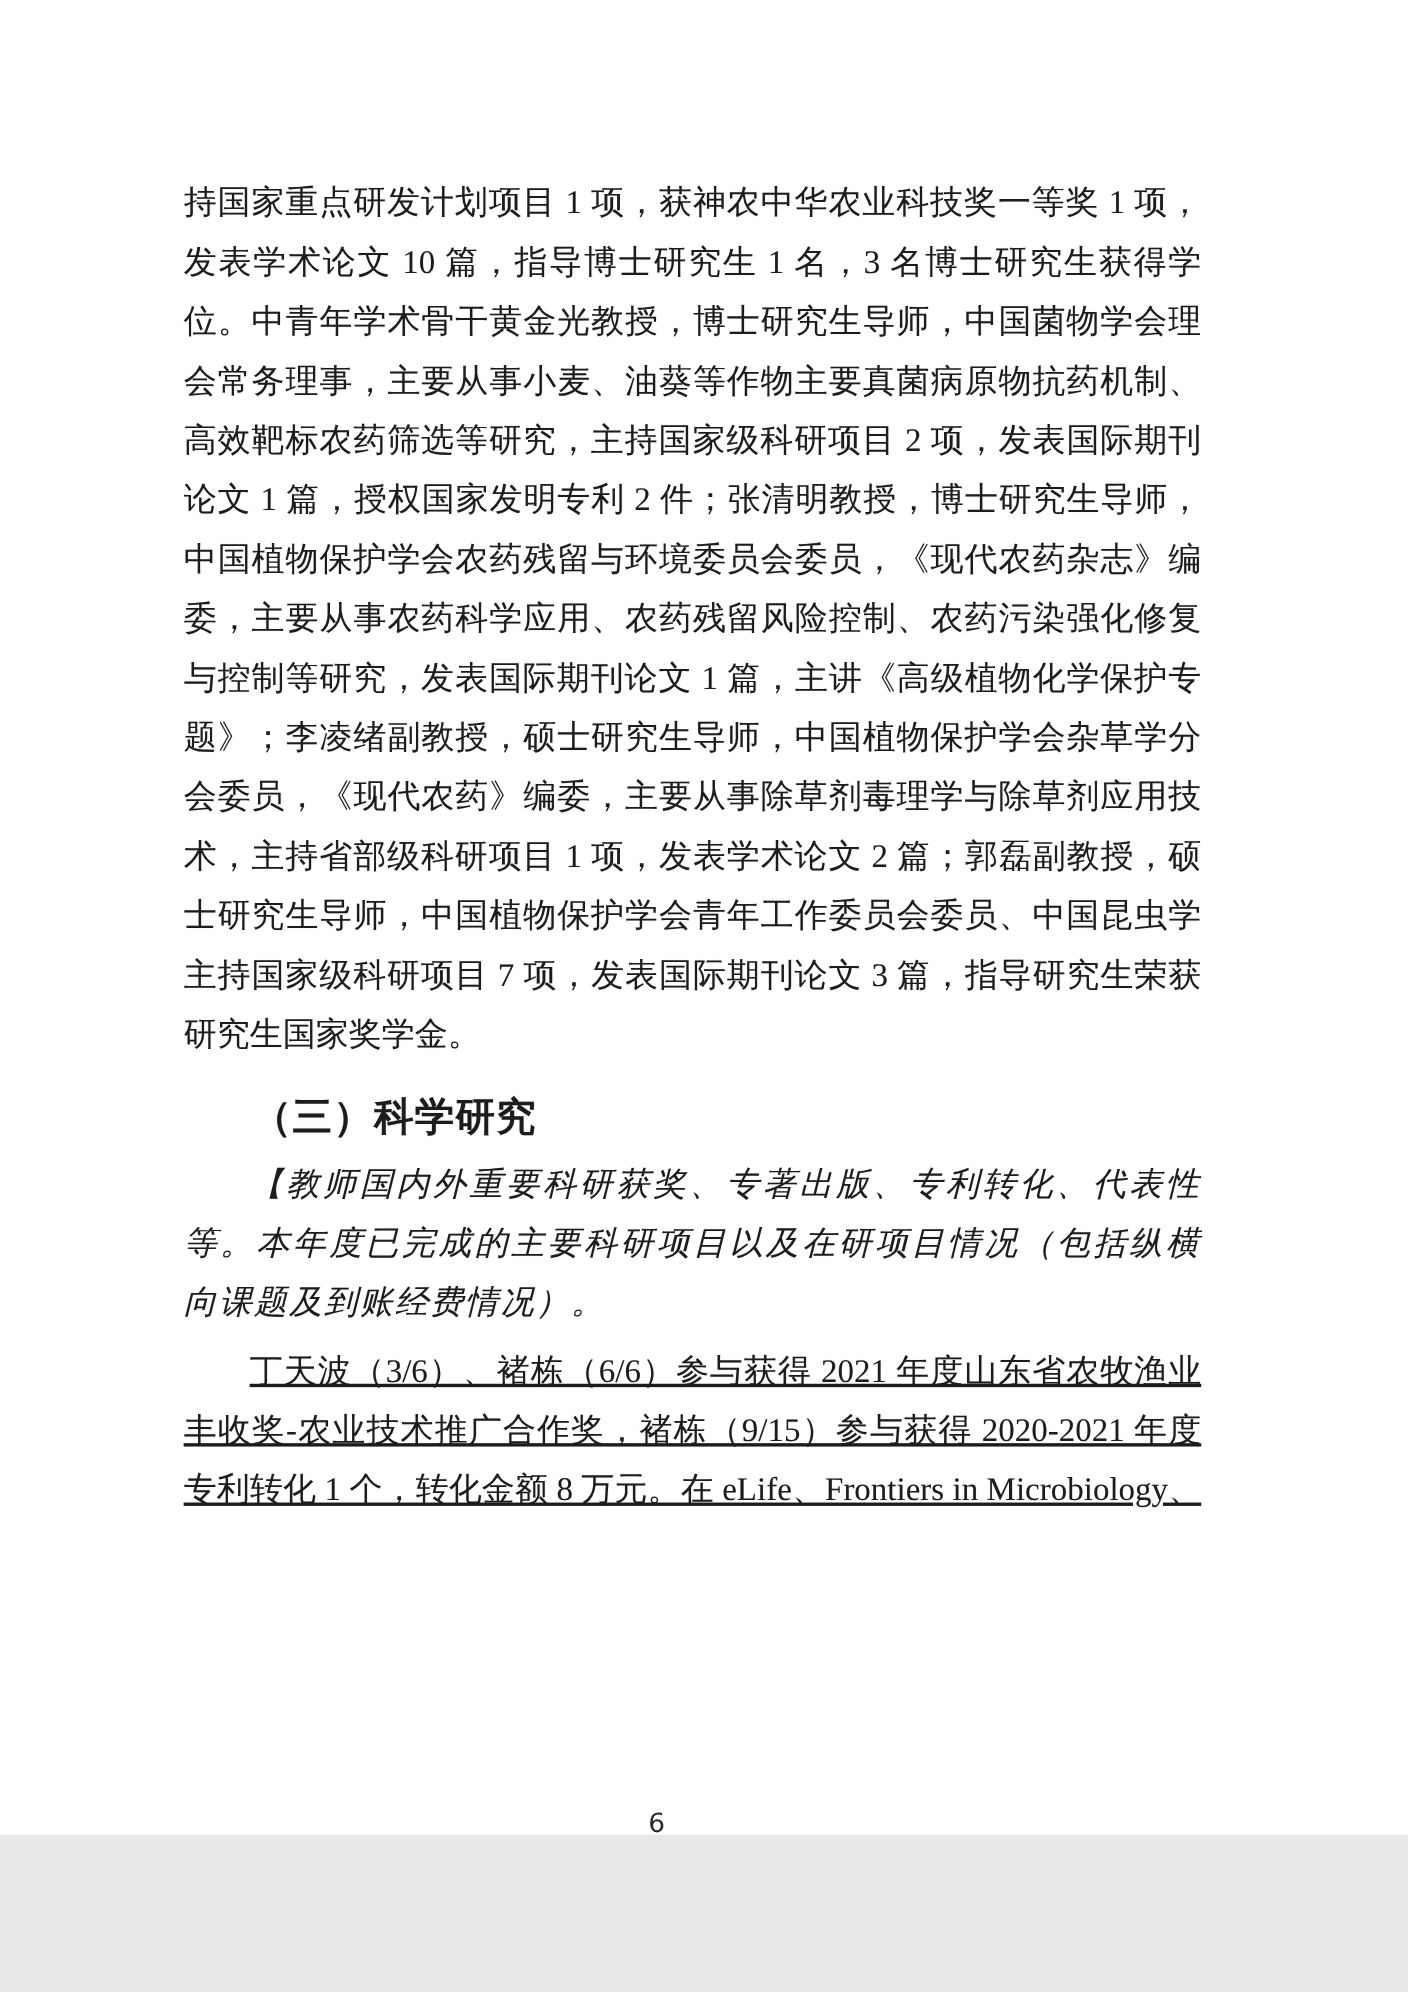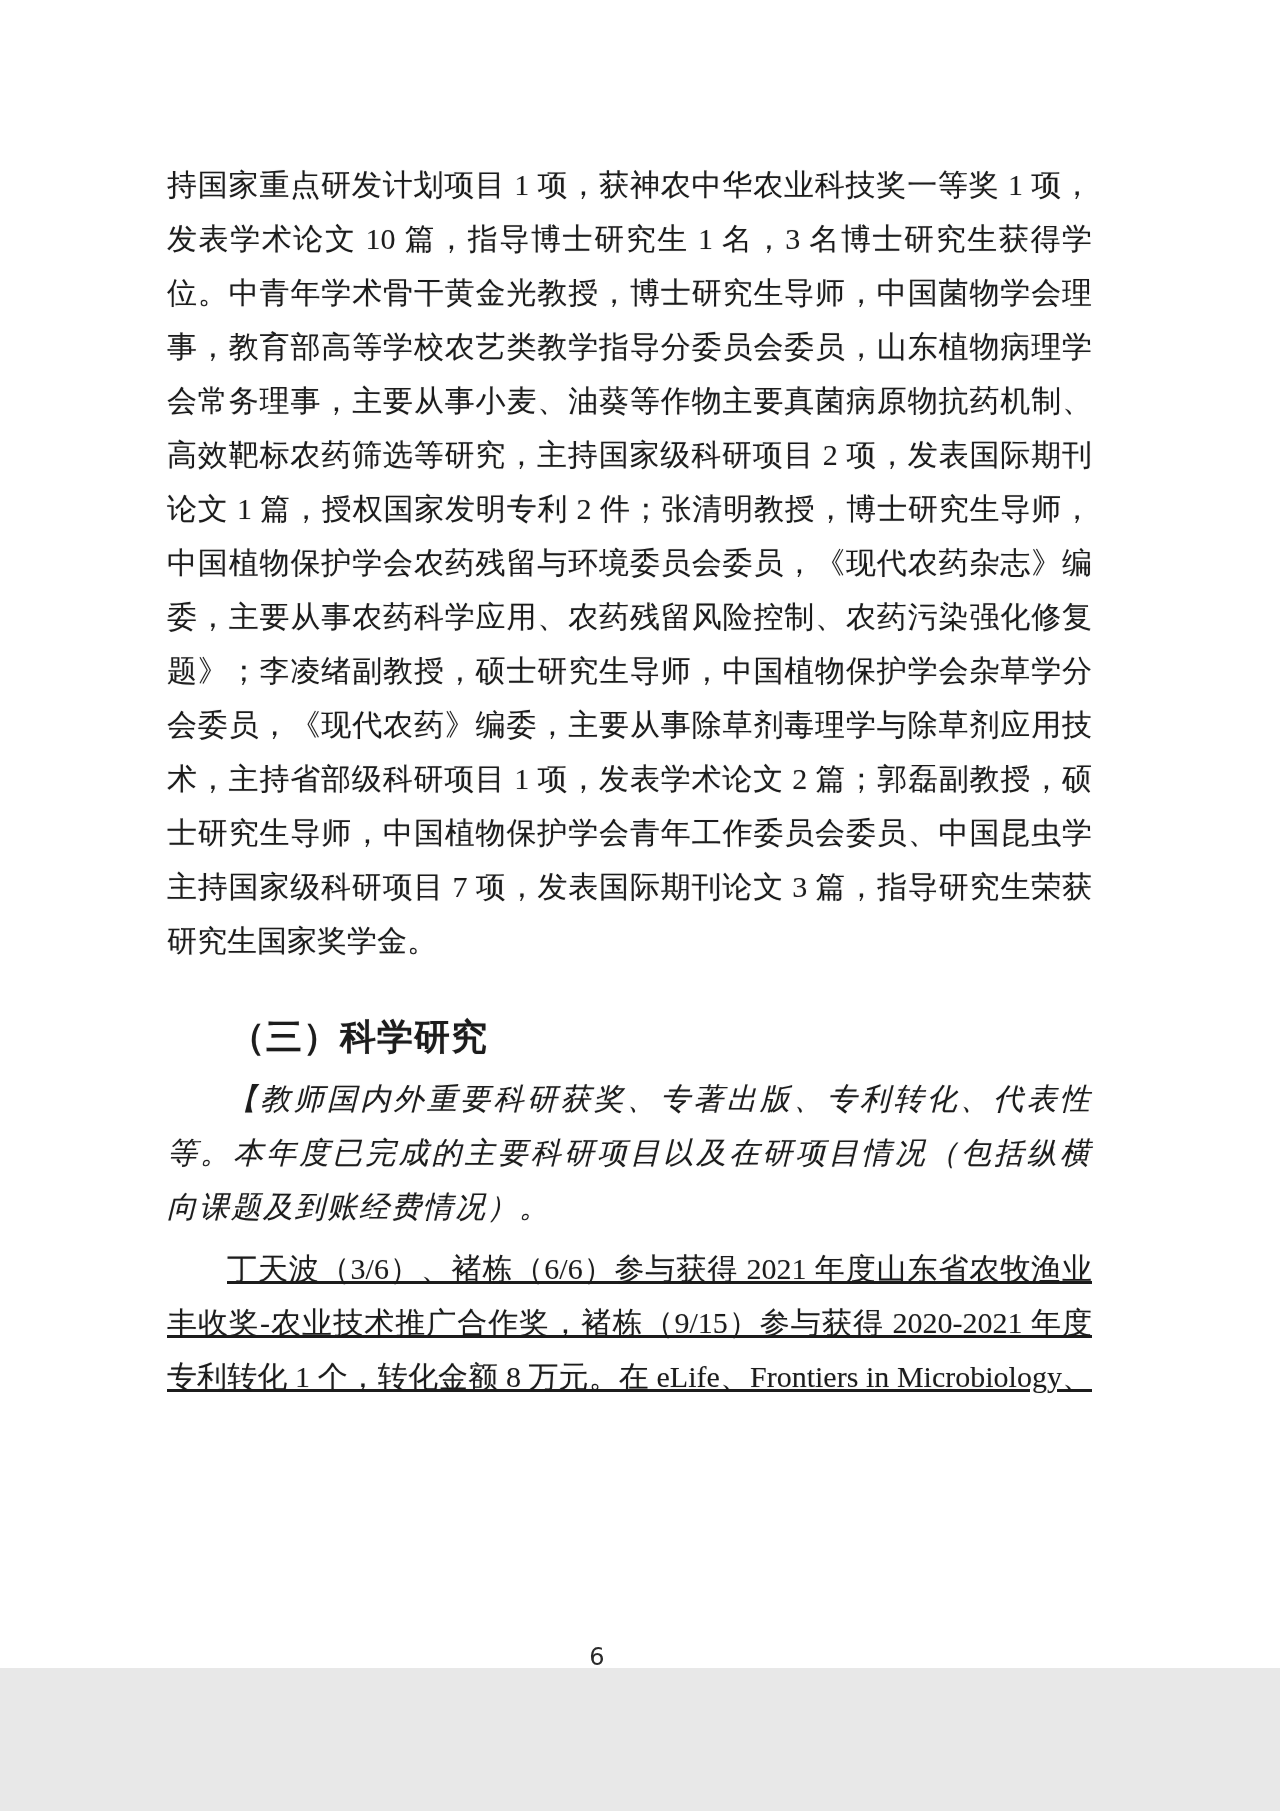--- a/index.html
+++ b/index.html
@@ -33,21 +33,21 @@
     white-space: normal;
   }
   .line.flush {
     text-align: right;
     text-align-last: left;
   }
   .line.indent {
     text-indent: 2em;
   }
   .section-heading {
-    margin-top: 42px;
+    margin-top: 20px;
     height: 54px;
     line-height: 54px;
     padding-left: 62px;
     font-size: 36px;
     font-weight: 700;
     letter-spacing: 1px;
     text-shadow: 0 0 1px rgba(40,40,40,0.3);
   }
   .note-block {
     margin-top: 8px;
@@ -75,26 +75,26 @@
 </head>
 <body>
 
 <div class="page">
   <div class="text-block">
 
     <div>
       <div class="line">持国家重点研发计划项目 1 项，获神农中华农业科技奖一等奖 1 项，</div>
       <div class="line">发表学术论文 10 篇，指导博士研究生 1 名，3 名博士研究生获得学</div>
       <div class="line">位。中青年学术骨干黄金光教授，博士研究生导师，中国菌物学会理</div>
-      <div class="line">事，教育部高等学校农艺类教学指导分委员会委员，山东植物病理学</div>
       <div class="line">会常务理事，主要从事小麦、油葵等作物主要真菌病原物抗药机制、</div>
       <div class="line">高效靶标农药筛选等研究，主持国家级科研项目 2 项，发表国际期刊</div>
       <div class="line">论文 1 篇，授权国家发明专利 2 件；张清明教授，博士研究生导师，</div>
       <div class="line">中国植物保护学会农药残留与环境委员会委员，《现代农药杂志》编</div>
       <div class="line">委，主要从事农药科学应用、农药残留风险控制、农药污染强化修复</div>
+      <div class="line">与控制等研究，发表国际期刊论文 1 篇，主讲《高级植物化学保护专</div>
       <div class="line">题》；李凌绪副教授，硕士研究生导师，中国植物保护学会杂草学分</div>
       <div class="line">会委员，《现代农药》编委，主要从事除草剂毒理学与除草剂应用技</div>
       <div class="line">术，主持省部级科研项目 1 项，发表学术论文 2 篇；郭磊副教授，硕</div>
       <div class="line">士研究生导师，中国植物保护学会青年工作委员会委员、中国昆虫学</div>
       <div class="line">主持国家级科研项目 7 项，发表国际期刊论文 3 篇，指导研究生荣获</div>
       <div class="line flush">研究生国家奖学金。</div>
     </div>
 
     <div class="section-heading">（三）科学研究</div>
 

